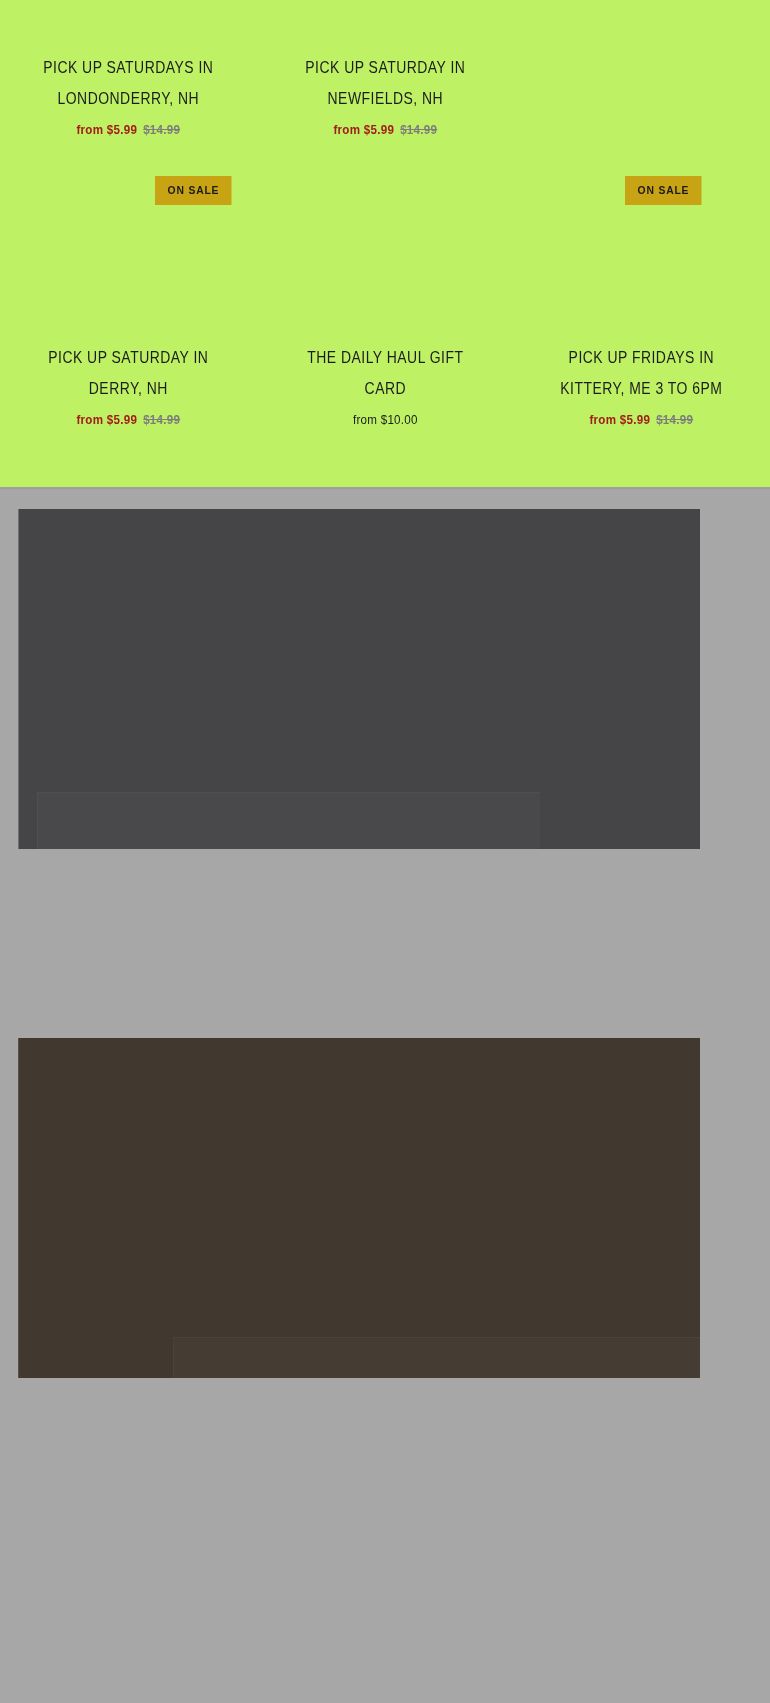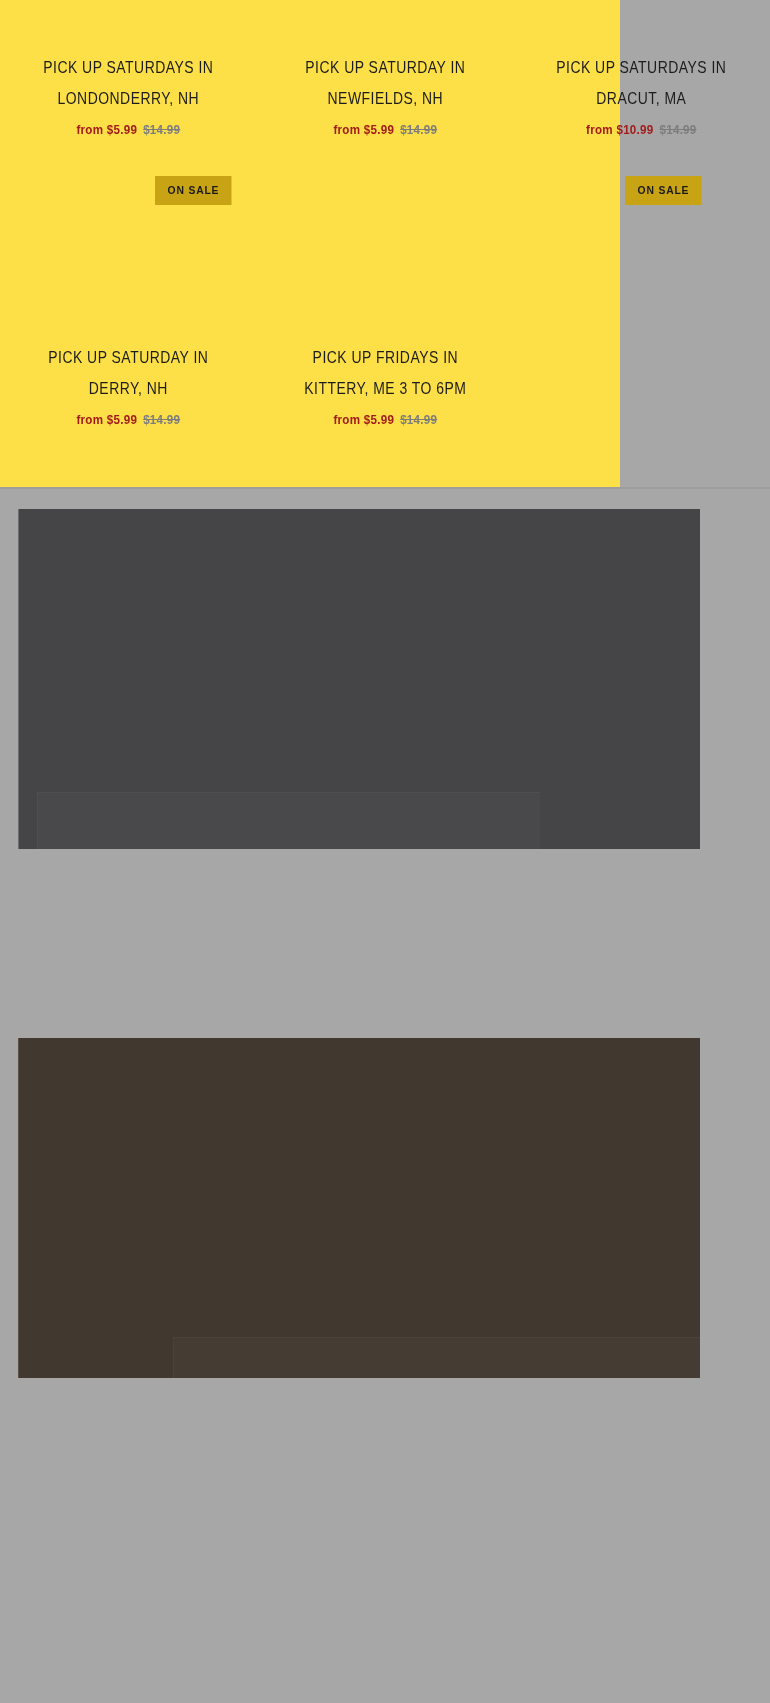--- a/index.html
+++ b/index.html
@@ -13,23 +13,23 @@
     font-family: "Liberation Sans", sans-serif;
     overflow: hidden;
     position: relative;
   }
 
   
   .collection-section {
     position: absolute;
     left: 0;
     top: 0;
-    width: 620px;
+    width: 770px;
     height: 487px;
-    background: #fde047;
+    background: #bef264;
     box-sizing: border-box;
   }
 
   .product-grid {
     display: grid;
     grid-template-columns: repeat(3, 1fr);
     width: 770px;
     position: relative;
   }
 
@@ -196,46 +196,46 @@
     <div class="product-card">
       <div class="product-media"></div>
       <div class="r1-title-wrap">
         <div class="product-title">PICK UP SATURDAY IN NEWFIELDS, NH</div>
         <div class="product-price">
           <span class="price-sale"><span>from</span> <span>$5.99</span></span><span class="price-compare">$14.99</span>
         </div>
       </div>
     </div>
 
-    <div class="product-card">
-      <div class="product-media"></div>
-      <div class="r1-title-wrap">
-        <div class="product-title">PICK UP SATURDAYS IN DRACUT, MA</div>
-        <div class="product-price">
-          <span class="price-sale"><span>from</span> <span>$10.99</span></span><span class="price-compare">$14.99</span>
-        </div>
-      </div>
-    </div>
 
     <div class="sale-badge badge-1">ON SALE</div>
     <div class="sale-badge badge-3">ON SALE</div>
   </div>
 
   <div class="product-grid" id="row2">
 
     <div class="product-card">
       <div class="product-media"></div>
       <div>
         <div class="product-title">PICK UP SATURDAY IN DERRY, NH</div>
         <div class="product-price">
           <span class="price-sale"><span>from</span> <span>$5.99</span></span><span class="price-compare">$14.99</span>
         </div>
       </div>
     </div>
 
+    <div class="product-card">
+      <div class="product-media"></div>
+      <div>
+        <div class="product-title">THE DAILY HAUL GIFT CARD</div>
+        <div class="product-price">
+          <span style="color:#1c1c1c;font-weight:400;"><span>from</span> <span>$10.00</span></span>
+        </div>
+      </div>
+    </div>
 
     <div class="product-card">
       <div class="product-media"></div>
       <div>
         <div class="product-title">PICK UP FRIDAYS IN KITTERY, ME 3 TO 6PM</div>
         <div class="product-price">
           <span class="price-sale"><span>from</span> <span>$5.99</span></span><span class="price-compare">$14.99</span>
         </div>
       </div>
     </div>

